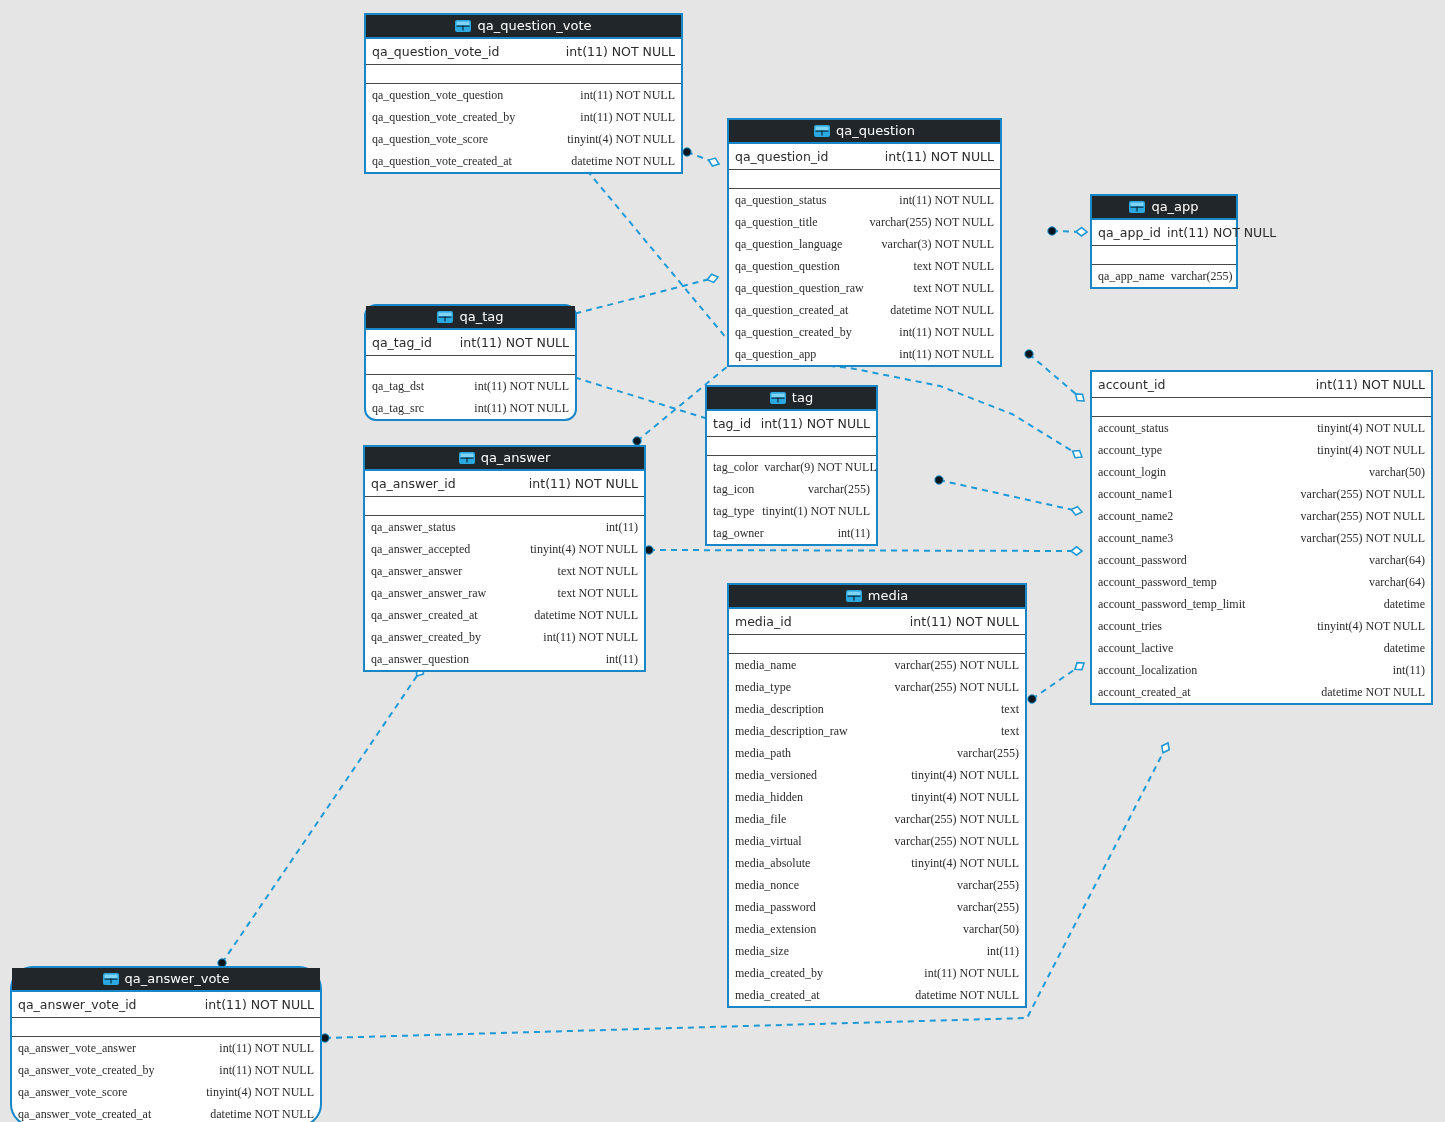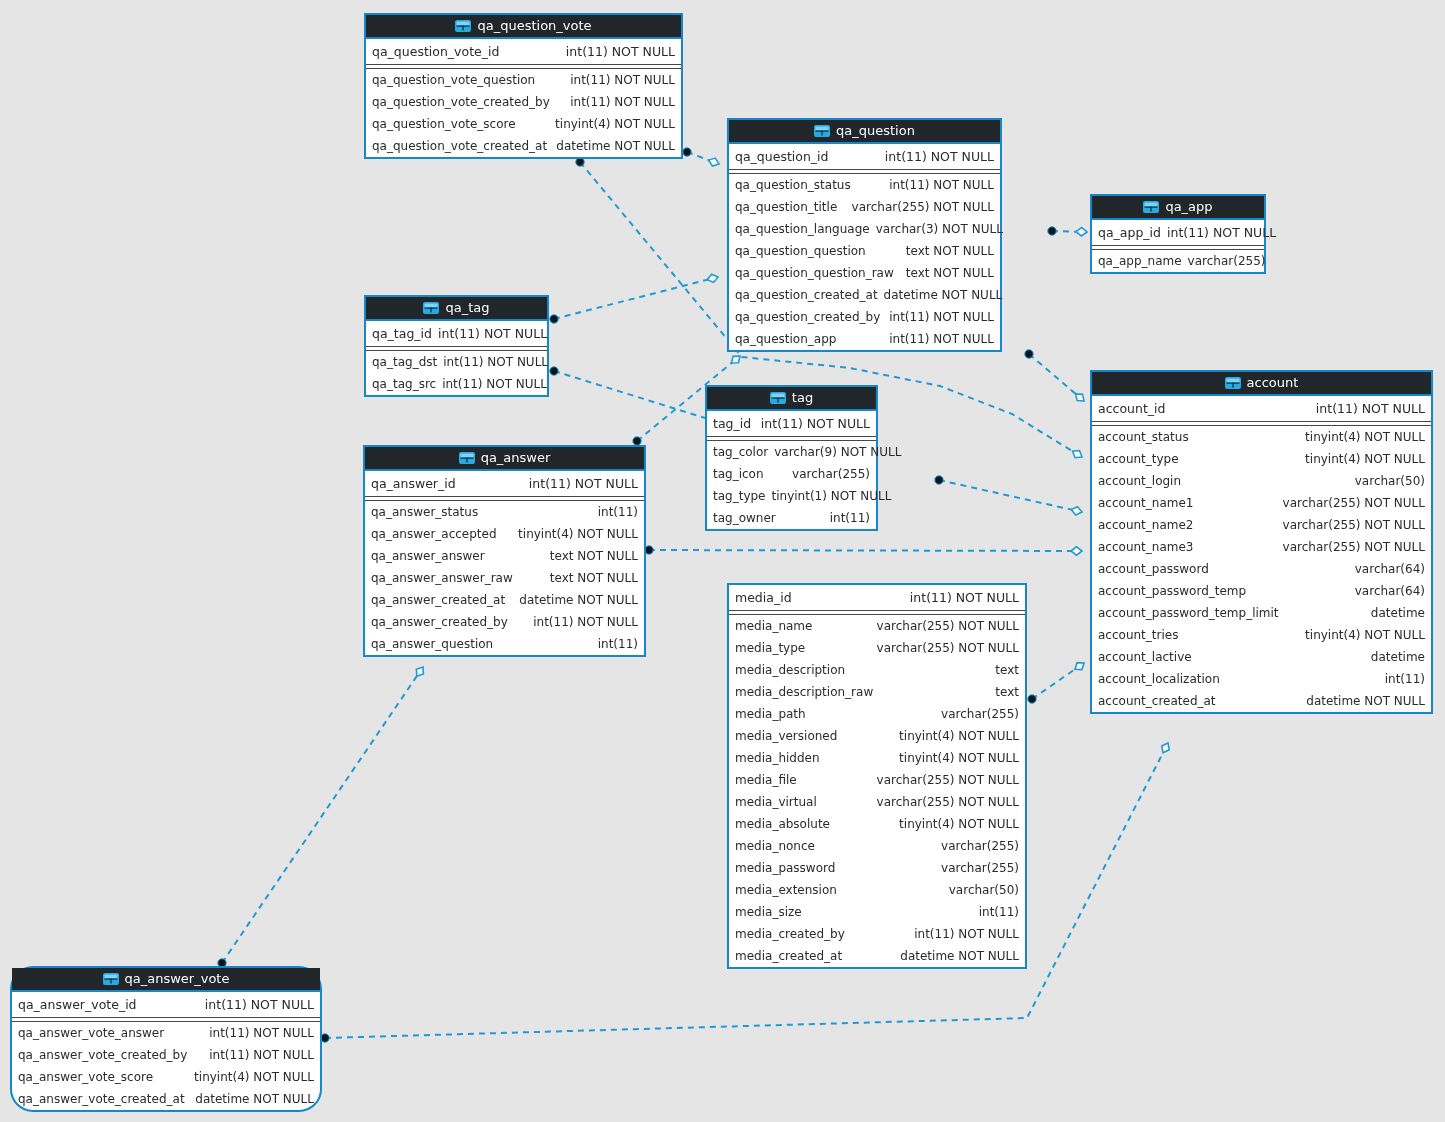--- a/index.html
+++ b/index.html
@@ -22,21 +22,21 @@
     color:var(--txt);
   }
   .thead{
     height:24px;line-height:24px;background:var(--hbg);color:#ffffff;
     display:flex;align-items:center;justify-content:center;gap:6px;
     font-size:13px;border-bottom:2px solid var(--accent);
   }
   .ticon{display:inline-flex;align-items:center;}
   .ttitle{white-space:nowrap;}
   .tsec.pk{border-bottom:1px solid var(--sep);}
-  .tsec.body{border-top:1px solid var(--sep);margin-top:3px;}
+  .tsec.body{border-top:1px solid var(--sep);margin-top:18px;font-family:Liberation Serif, serif;}
   .trow{
     display:flex;justify-content:space-between;align-items:center;
     height:22px;line-height:22px;padding:0 6px;font-size:12px;white-space:nowrap;
   }
   .trow.pkrow{height:25px;line-height:25px;font-size:12.5px;}
   .trow.pkrow .cname{font-weight:normal;}
   .cname{margin-right:6px;}
   .ctype{text-align:right;}
 </style>
 </head>
@@ -189,21 +189,21 @@
           <div class="trow">
             <span class="cname">qa_question_created_by</span>
             <span class="ctype">int(11) NOT NULL</span>
           </div>
           <div class="trow">
             <span class="cname">qa_question_app</span>
             <span class="ctype">int(11) NOT NULL</span>
           </div>
         </div>
       </div>
-      <div class="table-card" style="left: 1090px; top: 194px; width: 176px;">
+      <div class="table-card" style="left: 1090px; top: 194px; width: 148px;">
         <div class="thead">
           <span class="ticon">
             <svg width="16" height="12" viewBox="0 0 16 12">
               <rect width="16" height="12" rx="2" fill="#2aa9e0"></rect>
               <rect x="1.5" y="1.6" width="13" height="3.4" fill="#7fd3f4"></rect>
               <rect x="1.5" y="5.6" width="13" height="1.1" fill="#0c2a3a"></rect>
               <rect x="7.4" y="5.6" width="1.2" height="4.9" fill="#0c2a3a"></rect>
             </svg>
           </span>
           <span class="ttitle">qa_app</span>
@@ -214,21 +214,21 @@
             <span class="ctype">int(11) NOT NULL</span>
           </div>
         </div>
         <div class="tsec body">
           <div class="trow">
             <span class="cname">qa_app_name</span>
             <span class="ctype">varchar(255)</span>
           </div>
         </div>
       </div>
-      <div class="table-card" style="left: 364px; top: 295px; width: 185px;">
+      <div class="table-card" style="left: 364px; top: 304px; width: 213px; border-radius: 12px;">
         <div class="thead">
           <span class="ticon">
             <svg width="16" height="12" viewBox="0 0 16 12">
               <rect width="16" height="12" rx="2" fill="#2aa9e0"></rect>
               <rect x="1.5" y="1.6" width="13" height="3.4" fill="#7fd3f4"></rect>
               <rect x="1.5" y="5.6" width="13" height="1.1" fill="#0c2a3a"></rect>
               <rect x="7.4" y="5.6" width="1.2" height="4.9" fill="#0c2a3a"></rect>
             </svg>
           </span>
           <span class="ttitle">qa_tag</span>
@@ -330,20 +330,31 @@
             <span class="cname">qa_answer_created_by</span>
             <span class="ctype">int(11) NOT NULL</span>
           </div>
           <div class="trow">
             <span class="cname">qa_answer_question</span>
             <span class="ctype">int(11)</span>
           </div>
         </div>
       </div>
       <div class="table-card" style="left: 727px; top: 583px; width: 300px;">
+        <div class="thead">
+          <span class="ticon">
+            <svg width="16" height="12" viewBox="0 0 16 12">
+              <rect width="16" height="12" rx="2" fill="#2aa9e0"></rect>
+              <rect x="1.5" y="1.6" width="13" height="3.4" fill="#7fd3f4"></rect>
+              <rect x="1.5" y="5.6" width="13" height="1.1" fill="#0c2a3a"></rect>
+              <rect x="7.4" y="5.6" width="1.2" height="4.9" fill="#0c2a3a"></rect>
+            </svg>
+          </span>
+          <span class="ttitle">media</span>
+        </div>
         <div class="tsec pk">
           <div class="trow pkrow">
             <span class="cname">media_id</span>
             <span class="ctype">int(11) NOT NULL</span>
           </div>
         </div>
         <div class="tsec body">
           <div class="trow">
             <span class="cname">media_name</span>
             <span class="ctype">varchar(255) NOT NULL</span>
@@ -404,31 +415,20 @@
             <span class="cname">media_created_by</span>
             <span class="ctype">int(11) NOT NULL</span>
           </div>
           <div class="trow">
             <span class="cname">media_created_at</span>
             <span class="ctype">datetime NOT NULL</span>
           </div>
         </div>
       </div>
       <div class="table-card" style="left: 1090px; top: 370px; width: 343px;">
-        <div class="thead">
-          <span class="ticon">
-            <svg width="16" height="12" viewBox="0 0 16 12">
-              <rect width="16" height="12" rx="2" fill="#2aa9e0"></rect>
-              <rect x="1.5" y="1.6" width="13" height="3.4" fill="#7fd3f4"></rect>
-              <rect x="1.5" y="5.6" width="13" height="1.1" fill="#0c2a3a"></rect>
-              <rect x="7.4" y="5.6" width="1.2" height="4.9" fill="#0c2a3a"></rect>
-            </svg>
-          </span>
-          <span class="ttitle">account</span>
-        </div>
         <div class="tsec pk">
           <div class="trow pkrow">
             <span class="cname">account_id</span>
             <span class="ctype">int(11) NOT NULL</span>
           </div>
         </div>
         <div class="tsec body">
           <div class="trow">
             <span class="cname">account_status</span>
             <span class="ctype">tinyint(4) NOT NULL</span>

